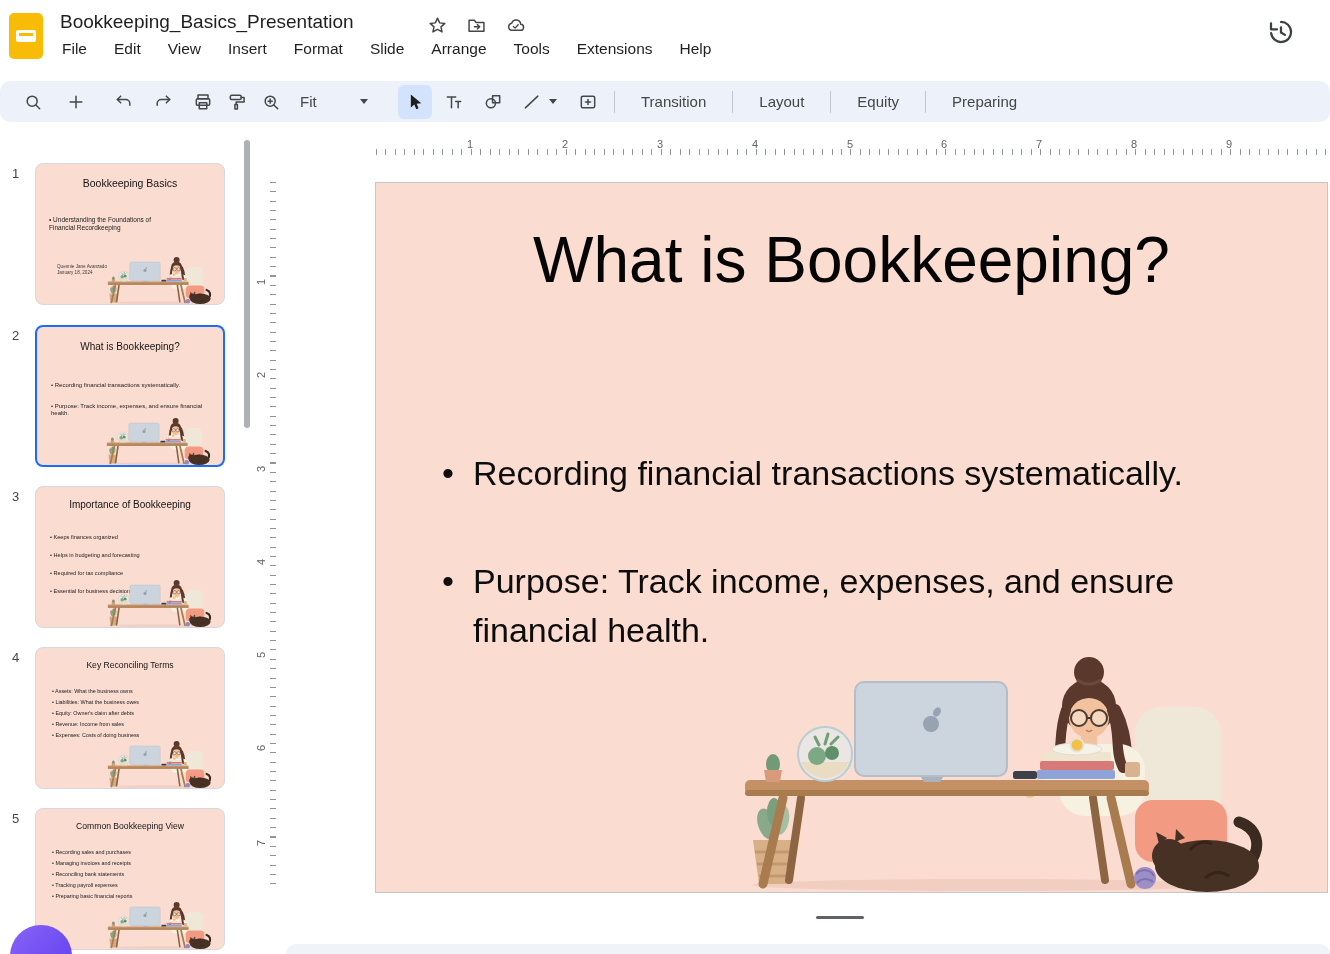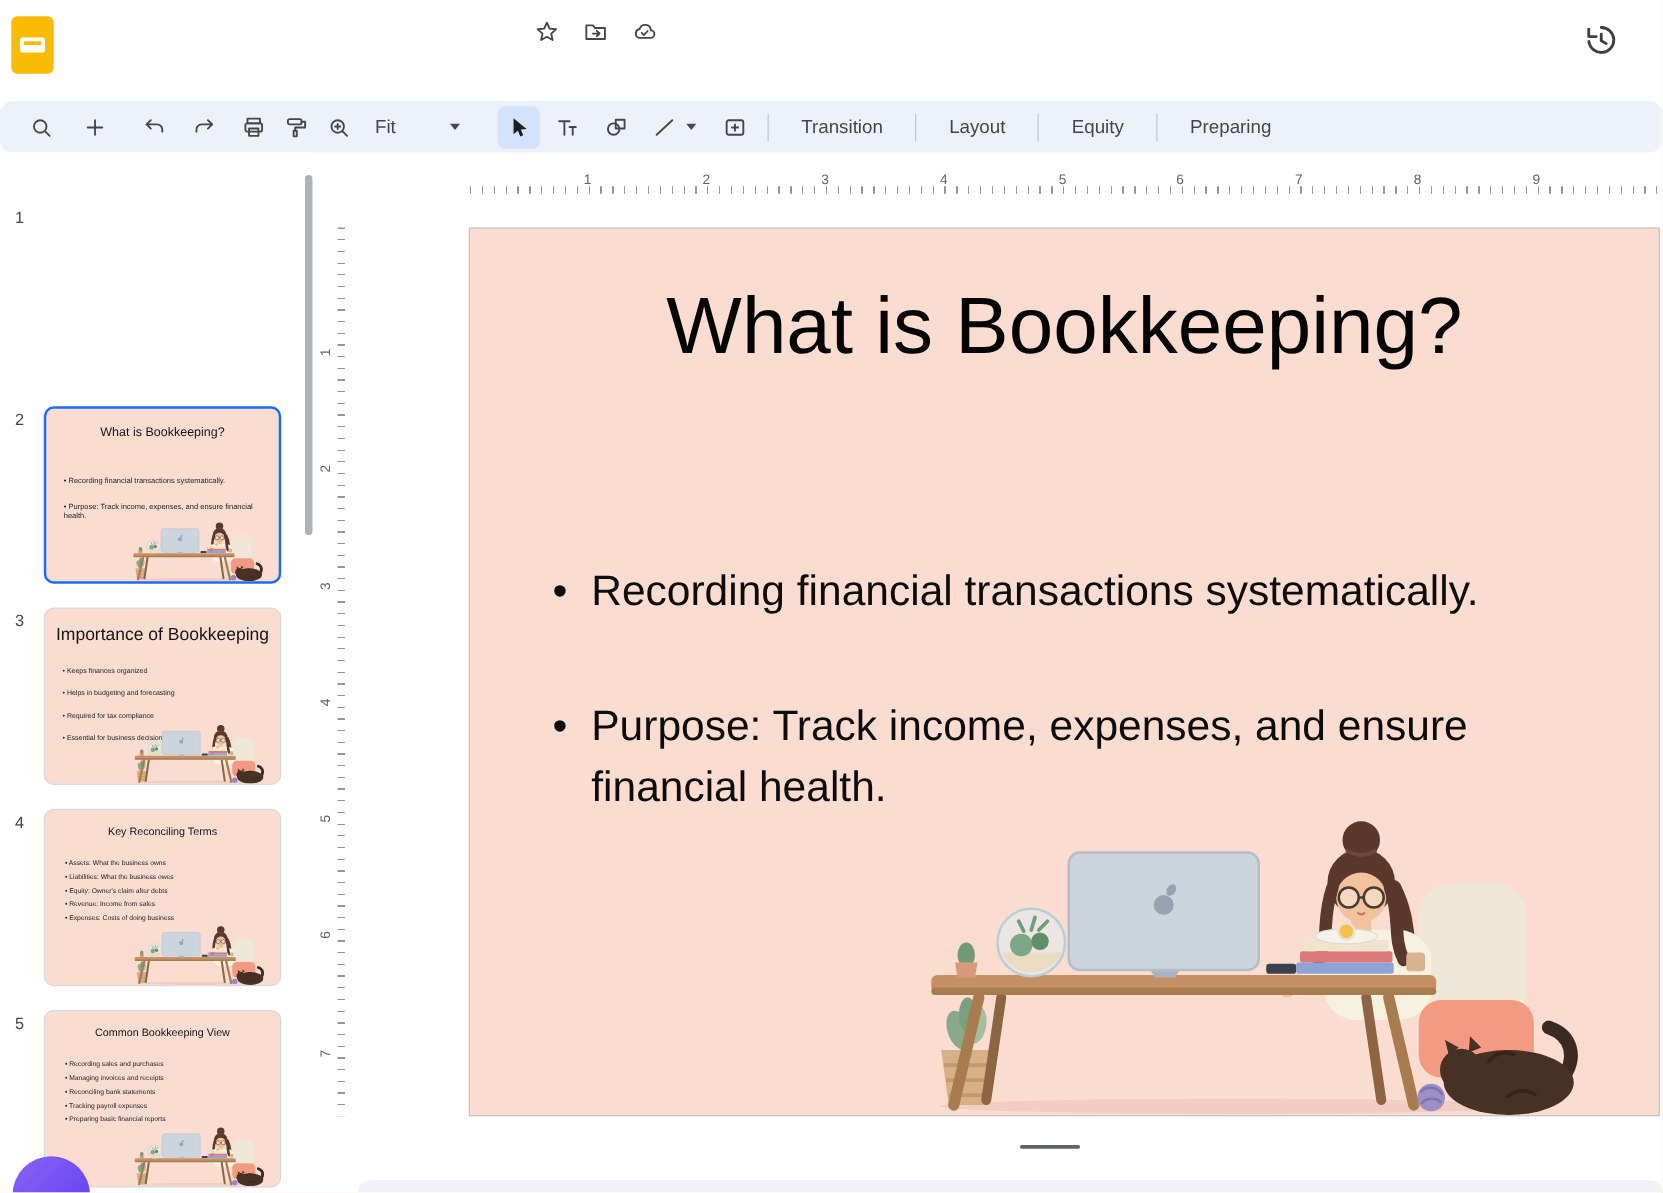--- a/index.html
+++ b/index.html
@@ -54,21 +54,21 @@
   .thumb.selected { border:2px solid var(--selected-border,#1b6ef3); }
   .tt { position:absolute; left:0; width:100%; text-align:center; color:#151515; }
   .b { position:absolute; color:#222; line-height:1.2; }
   .b::before { content:"• "; }
   .mini-illu { position:absolute; right:12px; bottom:0; width:106px; height:48px; }
   .s1-title { top:13px; font-size:10.5px; }
   .s1-bullet { left:13px; top:52px; width:110px; font-size:6.5px; }
   .s1-footer { position:absolute; left:21px; top:100px; font-size:4.6px; line-height:1.35; color:#3a3a3a; }
   .s2-title { top:14px; font-size:10px; }
   .s2-b { left:14px; width:152px; font-size:6px; }
-  .s3-title { top:12px; font-size:14px; }
+  .s3-title { top:12px; font-size:10px; }
   .s3-b { left:14px; width:160px; font-size:5.6px; }
   .s45-title { top:12px; font-size:8.6px; }
   .s45-b { left:16px; width:160px; font-size:5.4px; }
   .fs-scrollbar { position:absolute; left:244px; top:18px; width:6px; height:288px;
                   background:#aeb1b6; border-radius:3px; }
 
   
   .hruler { position:absolute; left:280px; top:138px; width:1050px; height:18px; }
   .hruler .tick-strip { position:absolute; left:96px; right:3px; bottom:1px; height:6px;
       background:repeating-linear-gradient(to right,#8f959b 0 1px,transparent 1px 9.49px); }
@@ -176,37 +176,50 @@
         <path d="M438 190 l1 -13 l9 9 z" fill="#473125"></path>
         <path d="M453 198 q10 -12 22 -6 M468 226 q12 -10 24 -2" stroke="#362418" stroke-width="3" fill="none"></path>
       </g>
     </symbol>
   </svg>
 
   <header class="topbar">
     <div class="logo">
         <div class="sheet"></div>
       </div>
+    <span class="doc-title">Bookkeeping_Basics_Presentation</span>
     <span class="hicon icon-star">
       <svg viewBox="0 0 24 24">
           <path d="M12 3.6 l2.5 5.4 5.9.6 -4.4 4 1.2 5.8 -5.2-3 -5.2 3 1.2-5.8 -4.4-4 5.9-.6z" fill="none" stroke="currentColor" stroke-width="1.7" stroke-linejoin="round"></path>
         </svg>
     </span>
     <span class="hicon icon-folder">
       <svg viewBox="0 0 24 24">
           <path d="M3.5 6 h6 l2 2.5 h9 v10 h-17z" fill="none" stroke="currentColor" stroke-width="1.7" stroke-linejoin="round"></path>
           <path d="M9.5 13.5 h6 M13 11 l2.7 2.5 -2.7 2.5" fill="none" stroke="currentColor" stroke-width="1.6" stroke-linecap="round" stroke-linejoin="round"></path>
         </svg>
     </span>
     <span class="hicon icon-cloud">
       <svg viewBox="0 0 24 24">
           <path d="M7 17.5 h10.5 a3.5 3.5 0 0 0 .4-7 5.2 5.2 0 0 0 -10.2-1.1 4.2 4.2 0 0 0 -.7 8.1z" fill="none" stroke="currentColor" stroke-width="1.7" stroke-linejoin="round"></path>
           <path d="M9.5 13 l2 2 3.5-3.8" fill="none" stroke="currentColor" stroke-width="1.6" stroke-linecap="round" stroke-linejoin="round"></path>
         </svg>
     </span>
+    <nav class="menu-row">
+      <span>File</span>
+      <span>Edit</span>
+      <span>View</span>
+      <span>Insert</span>
+      <span>Format</span>
+      <span>Slide</span>
+      <span>Arrange</span>
+      <span>Tools</span>
+      <span>Extensions</span>
+      <span>Help</span>
+    </nav>
     <span class="history-btn">
       <svg viewBox="0 0 24 24">
           <path d="M12 4 a8 8 0 1 1 -7.9 8.9" fill="none" stroke="currentColor" stroke-width="1.8" stroke-linecap="round"></path>
           <path d="M4 5 v4.8 h4.8" fill="none" stroke="currentColor" stroke-width="1.8" stroke-linecap="round" stroke-linejoin="round"></path>
           <path d="M12 8.2 V12.4 l3.2 1.9" fill="none" stroke="currentColor" stroke-width="1.8" stroke-linecap="round"></path>
         </svg>
     </span>
   </header>
 
   <div class="toolbar">
@@ -296,20 +309,31 @@
     <span class="tb-sep"></span>
     <span class="tb-text">Equity</span>
     <span class="tb-sep"></span>
     <span class="tb-text">Preparing</span>
   </div>
 
   <div class="filmstrip">
 
     <div class="thumb-row" style="top:41px">
       <span class="tnum">1</span>
+      <div class="thumb">
+        <div class="tt s1-title">Bookkeeping Basics</div>
+        <div class="b s1-bullet">Understanding the Foundations of Financial Recordkeeping</div>
+        <div class="s1-footer">
+          <div>Quennie Jane Avanzado</div>
+          <div>January 18, 2024</div>
+        </div>
+        <svg class="mini-illu" viewBox="0 0 528 240">
+            <use href="#illu"></use>
+          </svg>
+      </div>
     </div>
 
     <div class="thumb-row" style="top:203px">
       <span class="tnum">2</span>
       <div class="thumb selected">
         <div class="tt s2-title">What is Bookkeeping?</div>
         <div class="b s2-b" style="top:55px">Recording financial transactions systematically.</div>
         <div class="b s2-b" style="top:76px">Purpose: Track income, expenses, and ensure financial health.</div>
         <svg class="mini-illu" viewBox="0 0 528 240">
             <use href="#illu"></use>

